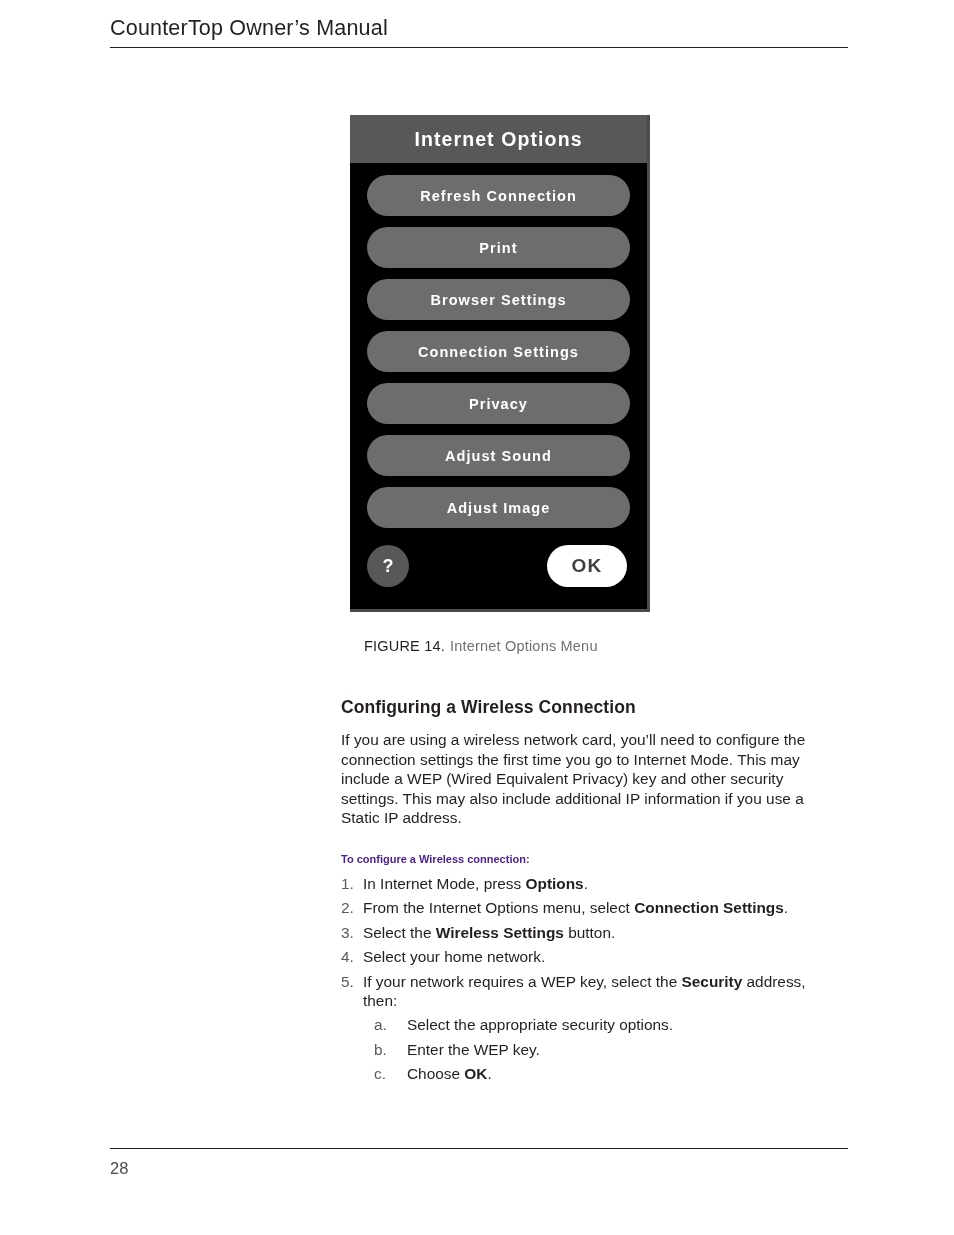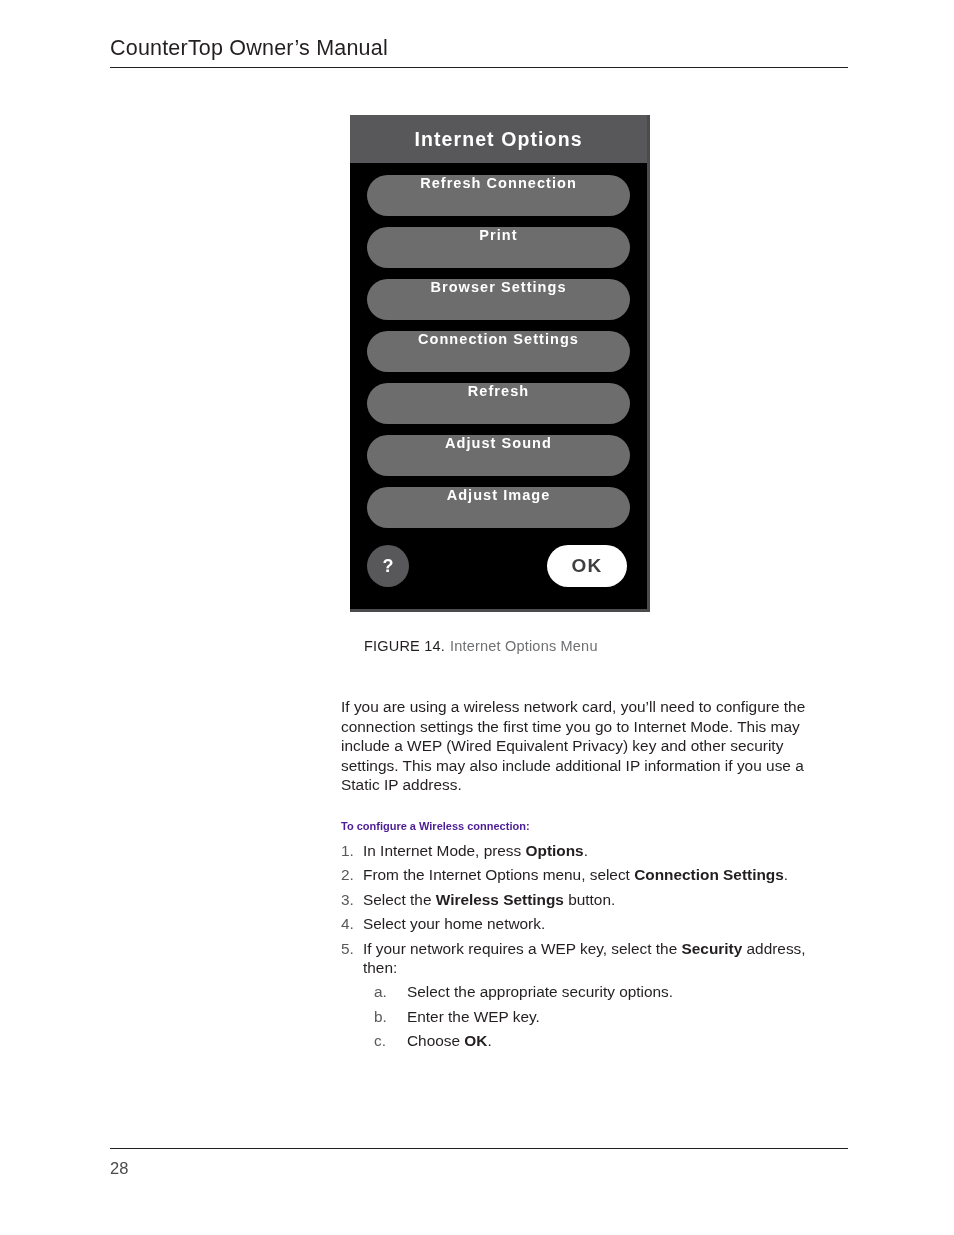--- a/index.html
+++ b/index.html
@@ -13,21 +13,21 @@
     position: relative;
     font-family: "Liberation Sans", sans-serif;
     color: #231f20;
     overflow: hidden;
   }
 
   
   .page-header {
     position: absolute;
     left: 110px;
-    top: 36px;
+    top: 16px;
     width: 738px;
   }
   .page-header-title {
     font-family: "Liberation Sans", sans-serif;
     font-size: 21.5px;
     font-weight: 400;
     letter-spacing: 0.2px;
     color: #231f20;
     white-space: nowrap;
   }
@@ -63,21 +63,21 @@
     color: #ffffff;
     font-size: 19.5px;
     font-weight: bold;
     letter-spacing: 1.1px;
   }
   .dialog-body {
     padding: 12px 17px 0 17px;
   }
   .menu-button {
     display: flex;
-    align-items: flex-start;
+    align-items: center;
     justify-content: center;
     height: 41px;
     margin-bottom: 11px;
     background: #6d6d6d;
     border-radius: 21px;
     cursor: pointer;
   }
   .menu-button-label {
     color: #ffffff;
     font-size: 14.5px;
@@ -255,21 +255,21 @@
       <div class="menu-button">
         <span class="menu-button-label">Print</span>
       </div>
       <div class="menu-button">
         <span class="menu-button-label">Browser Settings</span>
       </div>
       <div class="menu-button">
         <span class="menu-button-label">Connection Settings</span>
       </div>
       <div class="menu-button">
-        <span class="menu-button-label">Refresh</span>
+        <span class="menu-button-label">Privacy</span>
       </div>
       <div class="menu-button">
         <span class="menu-button-label">Adjust Sound</span>
       </div>
       <div class="menu-button">
         <span class="menu-button-label">Adjust Image</span>
       </div>
     </div>
 
     <div class="dialog-footer">
@@ -282,20 +282,21 @@
     </div>
 
   </div>
 </div>
 
 <div class="figure-caption">
   <span class="figure-caption-label">FIGURE 14.</span><span class="figure-caption-text">Internet Options Menu</span>
 </div>
 
 <div class="content">
+  <div class="section-heading">Configuring a Wireless Connection</div>
   <div class="body-paragraph">If you are using a wireless network card, you’ll need to configure the connection settings the first time you go to Internet Mode. This may include a WEP (Wired Equivalent Privacy) key and other security settings. This may also include additional IP information if you use a Static IP address.</div>
   <div class="procedure-heading">To configure a Wireless connection:</div>
   <ol class="step-list" id="step-list">
       <li>
         <div class="step-item">
           <span class="step-marker">1.</span>
           <span class="step-text"><span>In Internet Mode, press </span><span class="b">Options</span><span>.</span></span>
         </div>
       </li>
       <li>

